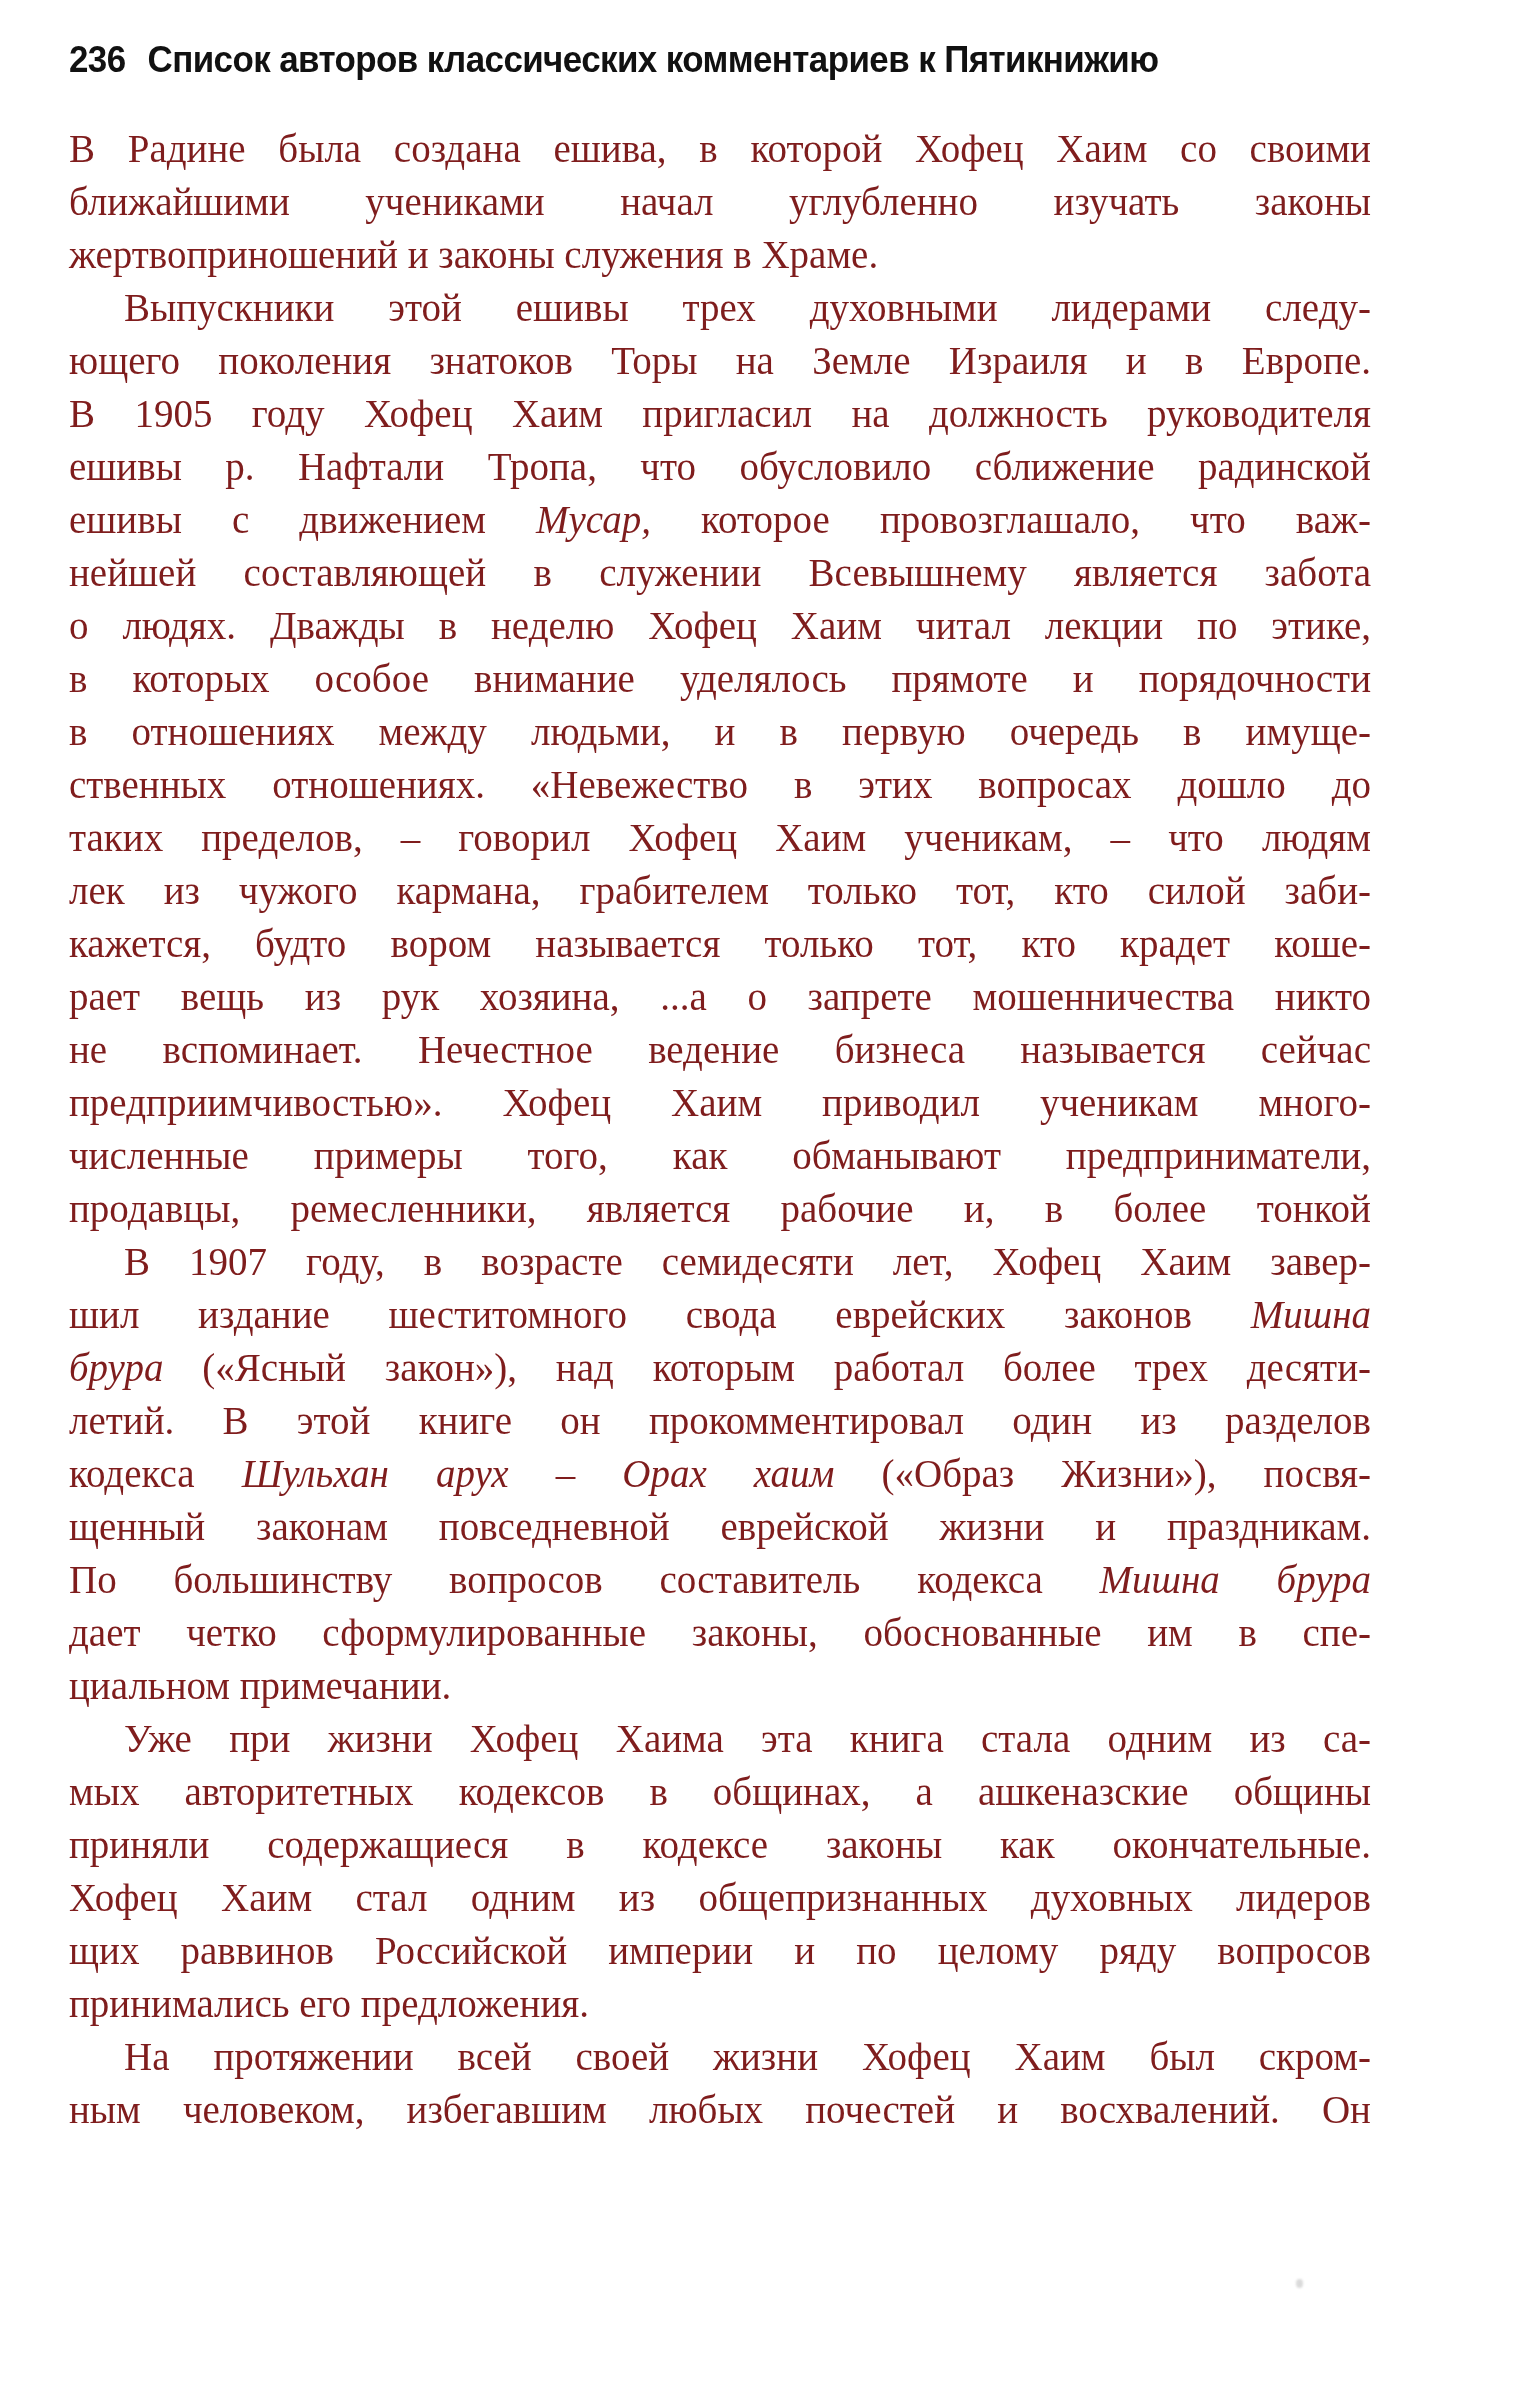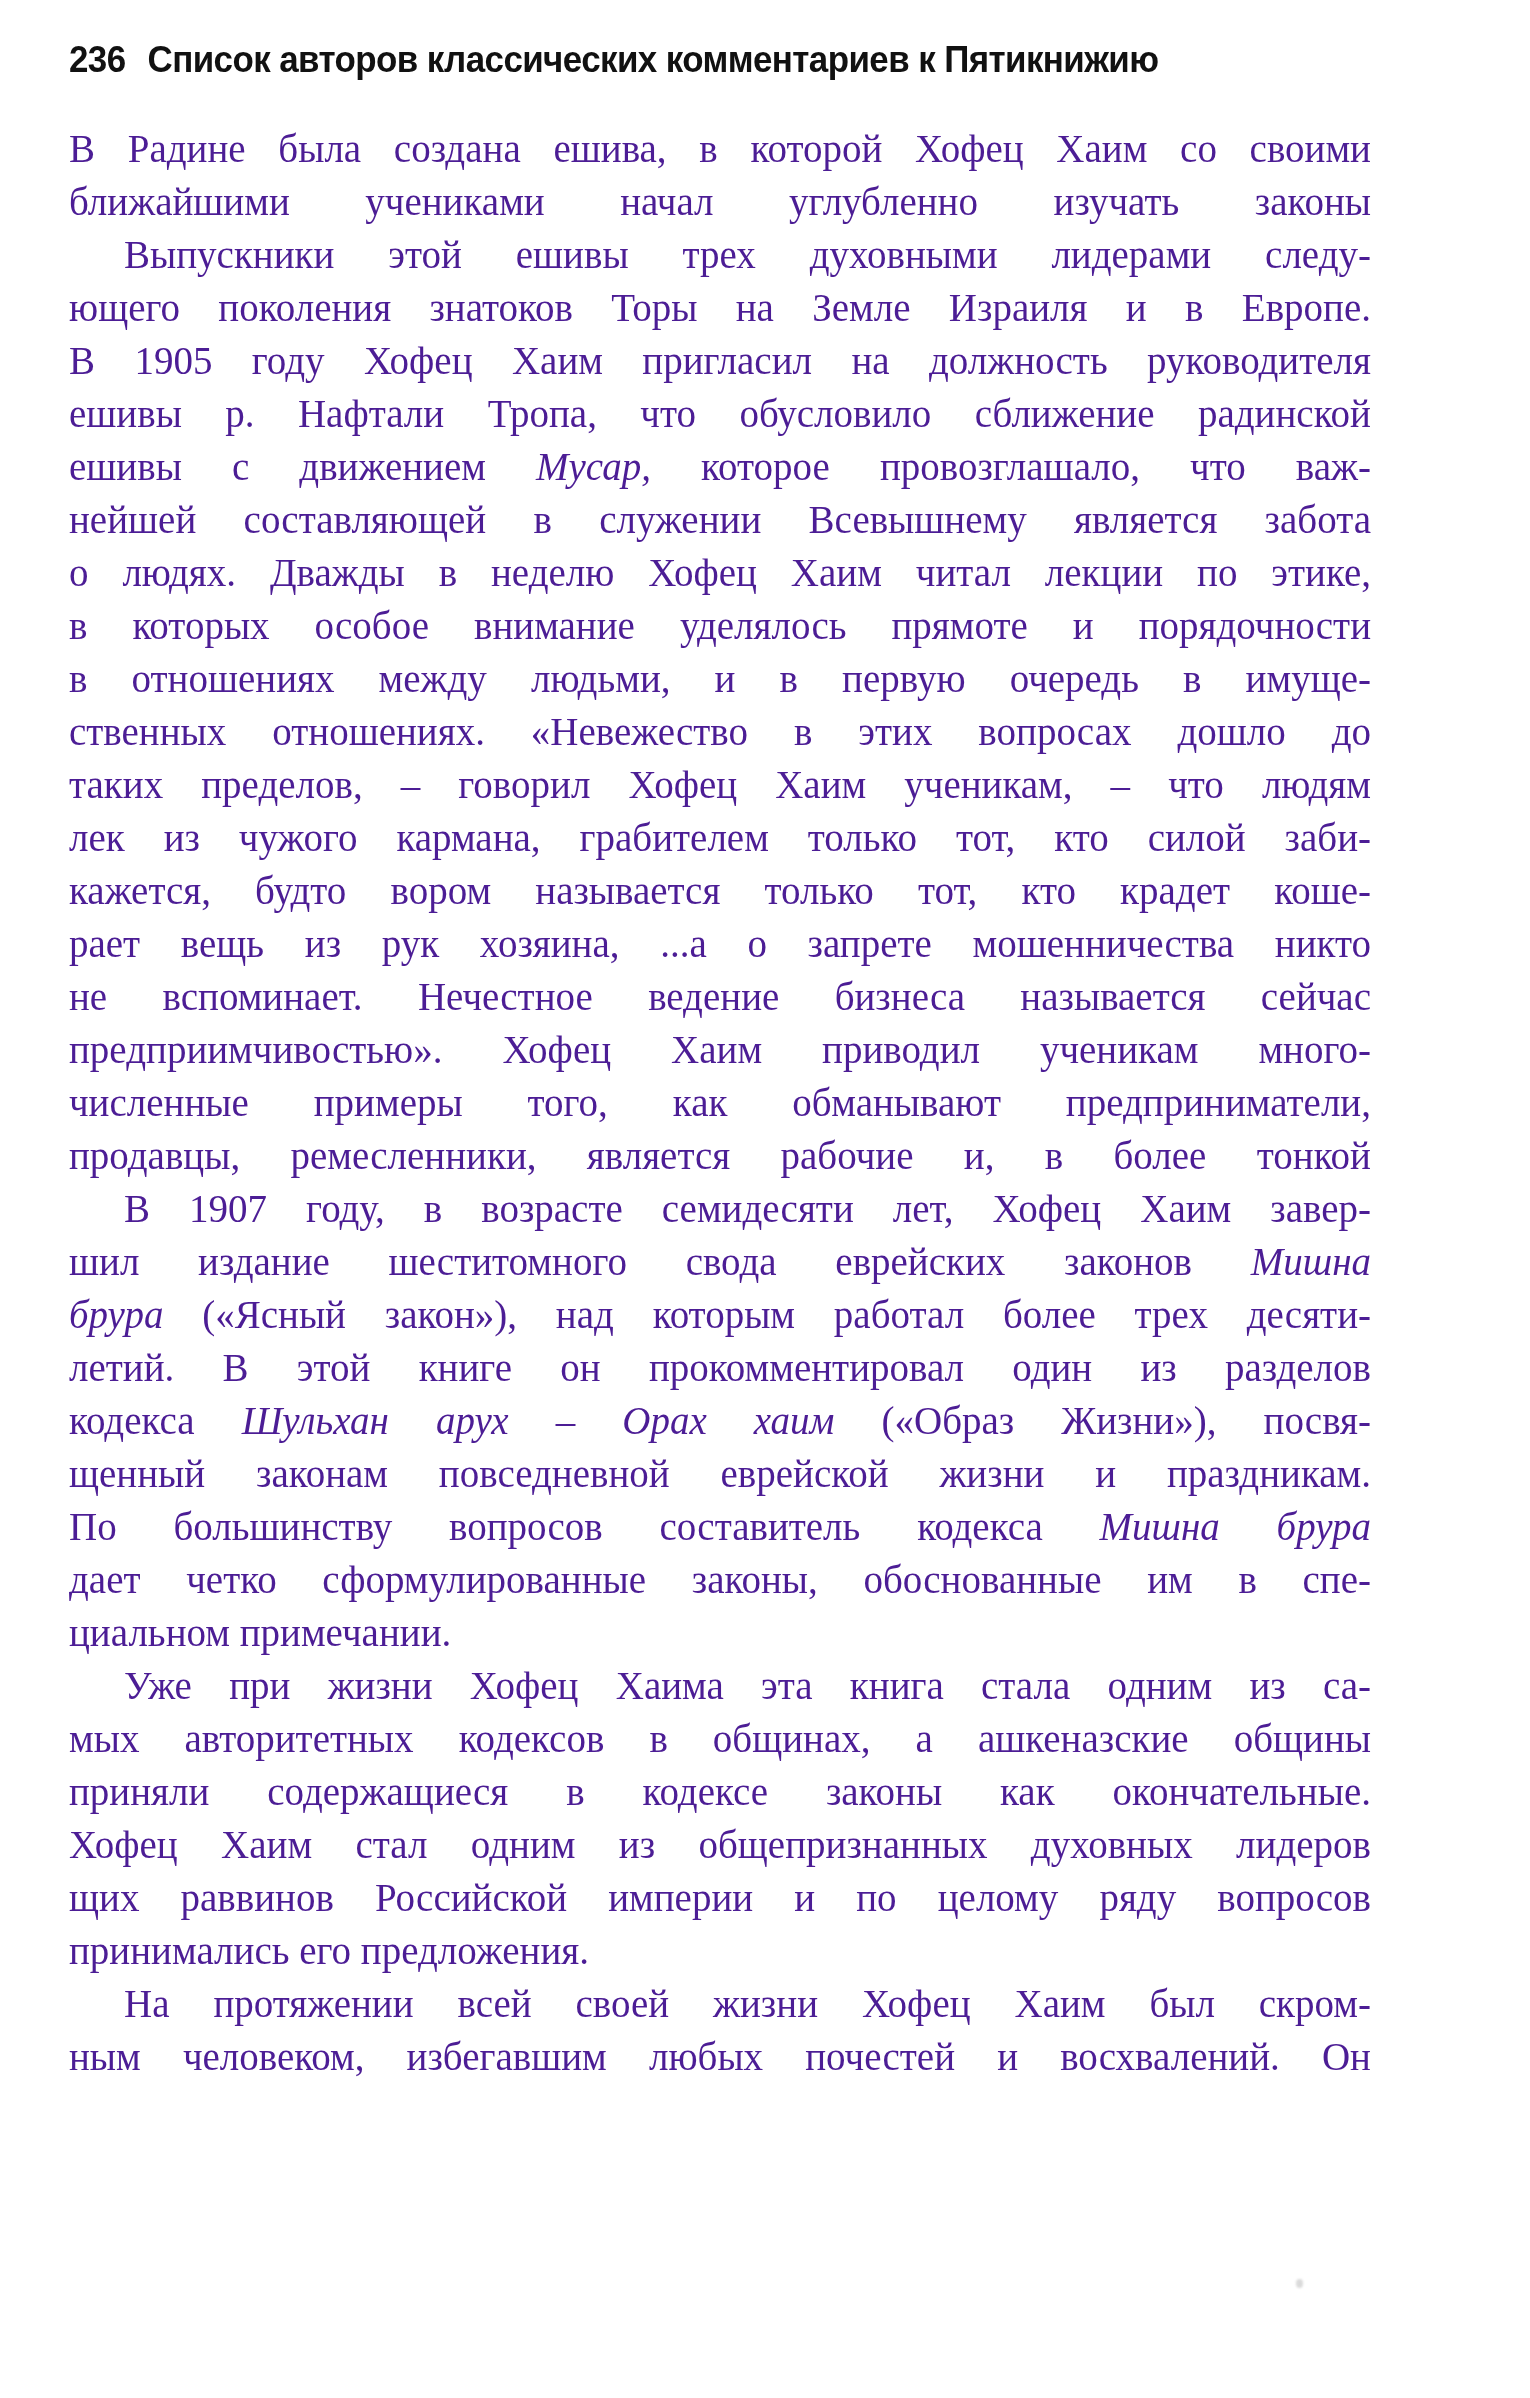--- a/index.html
+++ b/index.html
@@ -42,21 +42,21 @@
   .header-title {
     display: inline-block;
   }
   .text-block {
     position: absolute;
     left: 69px;
     top: 122px;
     width: 1302px;
     font-size: 39px;
     line-height: 53px;
-    color: #4c1d95;
+    color: #7f1d1d;
   }
   .line {
     text-align: justify;
     text-align-last: justify;
   }
   .line.par-end {
     text-align-last: left;
   }
   .line.indent {
     text-indent: 55px;
@@ -82,20 +82,21 @@
 <div class="page">
 
   <div class="page-header">
     <span class="page-num">236</span>
     <span class="header-title">Список авторов классических комментариев к Пятикнижию</span>
   </div>
 
   <main class="text-block">
       <div class="line"><span>В Радине была создана ешива, в которой Хофец Хаим со своими</span></div>
       <div class="line"><span>ближайшими учениками начал углубленно изучать законы</span></div>
+      <div class="line par-end"><span>жертвоприношений и законы служения в Храме.</span></div>
       <div class="line indent"><span>Выпускники этой ешивы трех духовными лидерами следу-</span></div>
       <div class="line"><span>ющего поколения знатоков Торы на Земле Израиля и в Европе.</span></div>
       <div class="line"><span>В 1905 году Хофец Хаим пригласил на должность руководителя</span></div>
       <div class="line"><span>ешивы р. Нафтали Тропа, что обусловило сближение радинской</span></div>
       <div class="line"><span>ешивы с движением </span><span class="it">Мусар,</span><span> которое провозглашало, что важ-</span></div>
       <div class="line"><span>нейшей составляющей в служении Всевышнему является забота</span></div>
       <div class="line"><span>о людях. Дважды в неделю Хофец Хаим читал лекции по этике,</span></div>
       <div class="line"><span>в которых особое внимание уделялось прямоте и порядочности</span></div>
       <div class="line"><span>в отношениях между людьми, и в первую очередь в имуще-</span></div>
       <div class="line"><span>ственных отношениях. «Невежество в этих вопросах дошло до</span></div>

